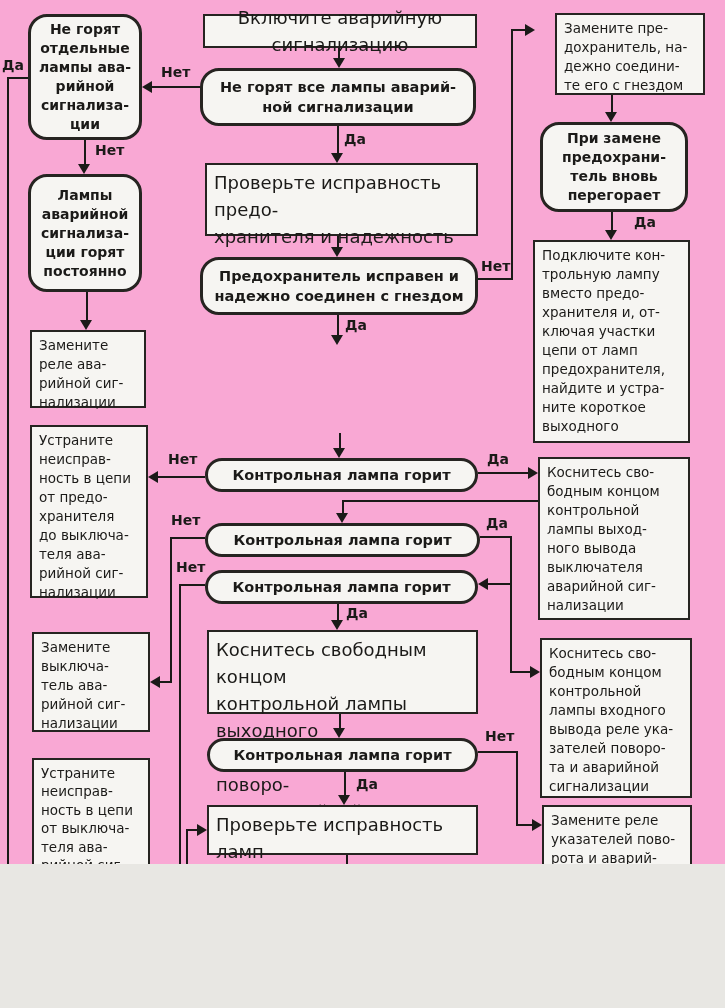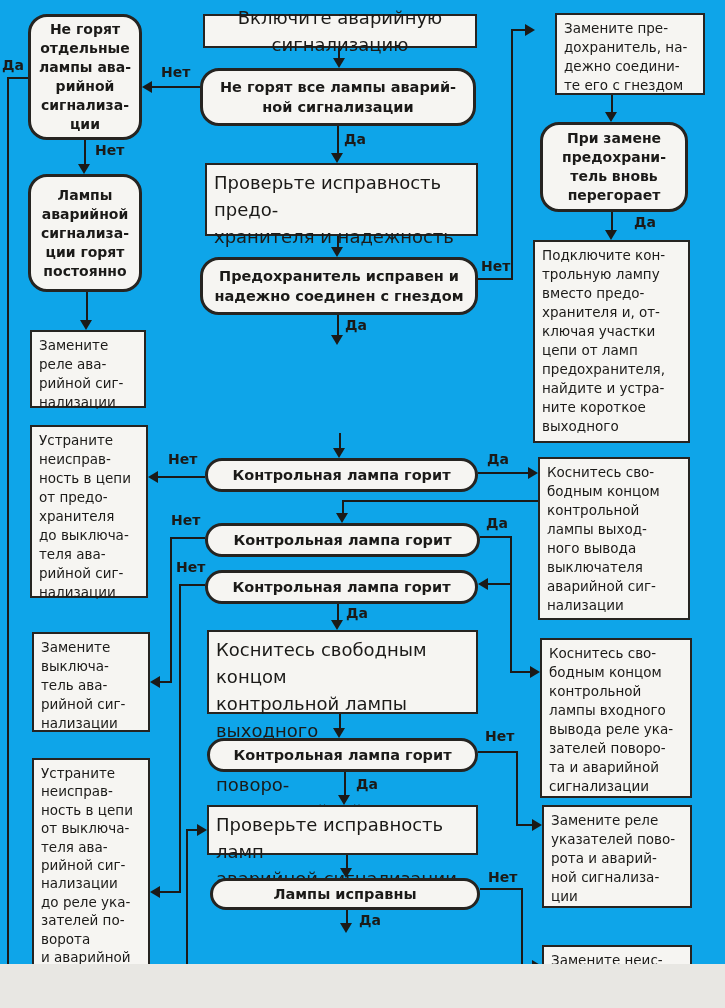--- a/index.html
+++ b/index.html
@@ -1,18 +1,18 @@
 <!DOCTYPE html>
 <html><head>
 <meta charset="utf-8">
 <style>
   html,body{margin:0;padding:0;background:#e8e7e3;}
   #chart{
-    position:relative;width:725px;height:964px;overflow:hidden;
-    background:#0ea5e9;
+    position:relative;width:725px;height:864px;overflow:hidden;
+    background:#f9a8d4;
     font-family:"DejaVu Sans","Liberation Sans",sans-serif;
     color:#1b1a18;
   }
   .node{
     position:absolute;box-sizing:border-box;
     background:#f6f5f2;border:2px solid #262421;
     font-size:13.5px;line-height:19px;padding:4px 7px;
     white-space:pre-line;color:#1b1a18;
   }
   .round{

